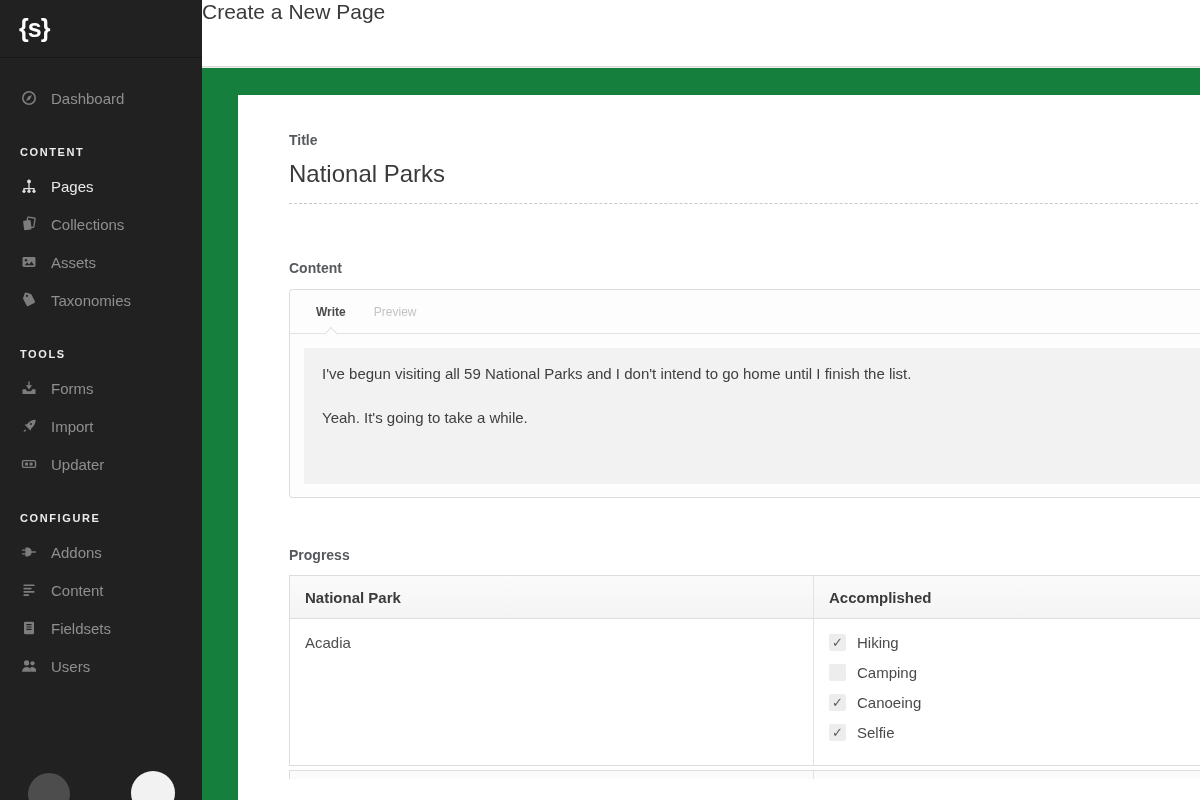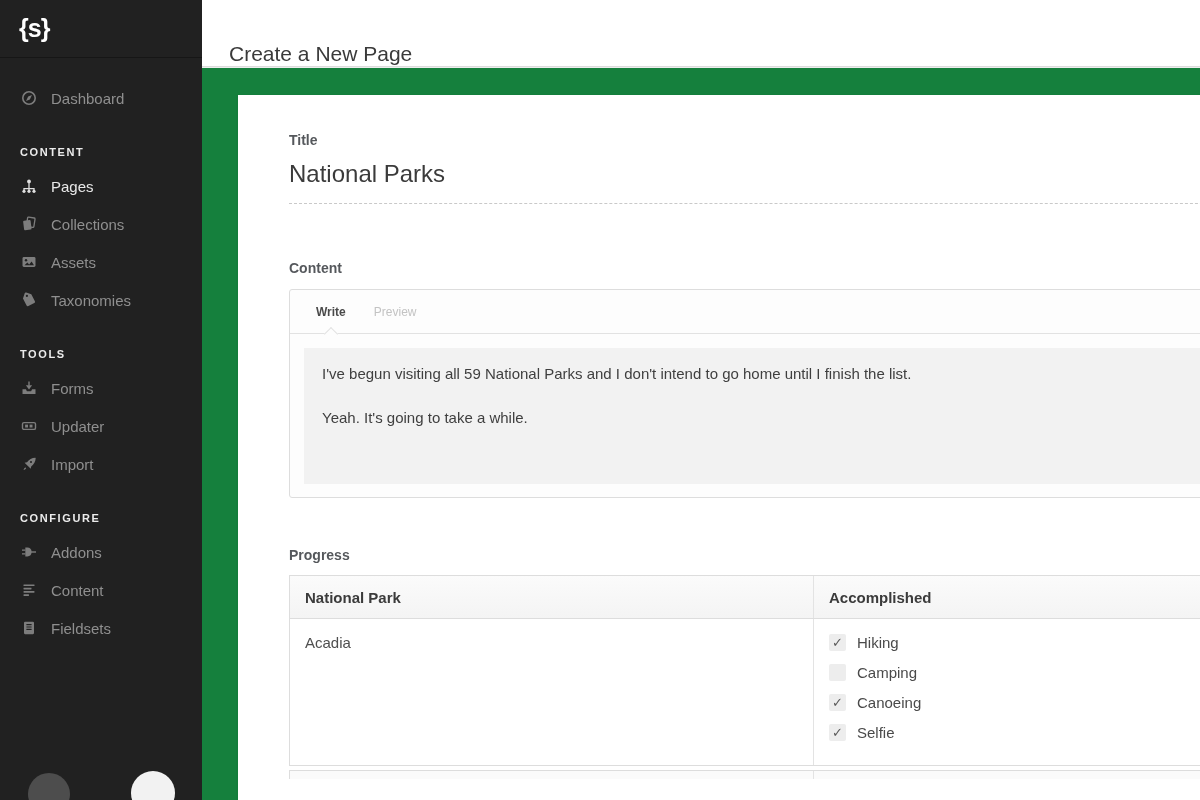--- a/index.html
+++ b/index.html
@@ -24,21 +24,21 @@
   .ico svg { width:16px; height:16px; display:block; }
   .sidebar-bottom { position:absolute; bottom:-22px; left:0; width:202px; height:64px; }
   .circle-avatar { position:absolute; left:28px; top:15px; width:42px; height:42px;
     border-radius:50%; background:#4d4d4d; cursor:pointer; }
   .circle-help { position:absolute; left:131px; top:13px; width:44px; height:44px;
     border-radius:50%; background:#f2f2f2; cursor:pointer; }
 
   
   .main { position:absolute; left:202px; top:0; width:998px; height:800px; }
   .topbar { height:67px; background:#fff; border-bottom:1px solid #dcdcdc;
-    display:flex; align-items:flex-end; padding-left:27px; }
+    display:flex; align-items:flex-start; }
   .page-title { font-size:21px; color:#3a3a3a; font-weight:normal; }
   .content-area { position:absolute; top:68px; left:0; right:0; bottom:0;
     background:#15803d; overflow:hidden; }
   .card { position:absolute; left:36px; top:27px; width:1010px; height:760px;
     background:#fff; box-shadow:0 1px 3px rgba(0,0,0,.07); padding:37px 0 0 51px; }
 
   .field-label { font-size:14px; font-weight:bold; color:#55585c; }
 
   
   .title-value { font-size:24px; color:#3b3b3b; padding:12px 0 15px 0;
@@ -152,37 +152,37 @@
         <svg viewBox="0 0 16 16" fill="currentColor">
             <path d="M7.3 1.5h1.4v4.2h-1.4z"></path>
             <path d="M4.9 5.2h6.2L8 9.6z"></path>
             <path d="M1.5 9.3h3.4l1 2h4.2l1-2h3.4v4.7h-13z"></path>
           </svg>
       </span>
       <span>Forms</span>
     </div>
     <div class="nav-item">
       <span class="ico">
+        <svg viewBox="0 0 16 16" fill="currentColor">
+            <path d="M14.3 1.7c-3.3.1-6.5 1.8-8.3 4.5l-2.4.5 2 2 2.1 2.1 2 2 .5-2.4c2.7-1.8 4.4-5 4.5-8.3z"></path>
+            <circle cx="10" cy="6" r="1" fill="#212121"></circle>
+            <path d="M4.6 11.4c-.9.2-1.8 1.2-2.1 2.6 1.4-.3 2.4-1.2 2.6-2.1z"></path>
+          </svg>
+      </span>
+      <span>Import</span>
+    </div>
+    <div class="nav-item">
+      <span class="ico">
         <svg viewBox="0 0 16 16">
             <rect x="1.5" y="4.6" width="13" height="6.8" rx="1.5" fill="none" stroke="currentColor" stroke-width="1.4"></rect>
             <rect x="4.1" y="6.6" width="2.9" height="2.9" fill="currentColor"></rect>
             <rect x="8.6" y="6.6" width="2.9" height="2.9" fill="currentColor"></rect>
           </svg>
       </span>
       <span>Updater</span>
-    </div>
-    <div class="nav-item">
-      <span class="ico">
-        <svg viewBox="0 0 16 16" fill="currentColor">
-            <path d="M14.3 1.7c-3.3.1-6.5 1.8-8.3 4.5l-2.4.5 2 2 2.1 2.1 2 2 .5-2.4c2.7-1.8 4.4-5 4.5-8.3z"></path>
-            <circle cx="10" cy="6" r="1" fill="#212121"></circle>
-            <path d="M4.6 11.4c-.9.2-1.8 1.2-2.1 2.6 1.4-.3 2.4-1.2 2.6-2.1z"></path>
-          </svg>
-      </span>
-      <span>Import</span>
     </div>
 
     <div class="nav-header">CONFIGURE</div>
 
     <div class="nav-item">
       <span class="ico">
         <svg viewBox="0 0 16 16" fill="currentColor">
             <path d="M1 5.4h3.4v1.3H1zM1 9.2h3.4v1.3H1z"></path>
             <path d="M4.3 3.6h2.1c2.6 0 4.2 1.8 4.2 4.4s-1.6 4.4-4.2 4.4H4.3z"></path>
             <path d="M10 7.3h5v1.4h-5z"></path>
@@ -202,20 +202,31 @@
       <span>Content</span>
     </div>
     <div class="nav-item">
       <span class="ico">
         <svg viewBox="0 0 16 16">
             <rect x="3" y="1.8" width="10" height="12.4" rx="1.1" fill="currentColor"></rect>
             <path d="M5.4 4.6h5.2M5.4 7h5.2M5.4 9.4h5.2" stroke="#212121" stroke-width="1.1" fill="none"></path>
           </svg>
       </span>
       <span>Fieldsets</span>
+    </div>
+    <div class="nav-item">
+      <span class="ico">
+        <svg viewBox="0 0 16 16" fill="currentColor">
+            <circle cx="5.6" cy="4.9" r="2.6"></circle>
+            <path d="M1 13.7a4.6 4.6 0 019.2 0z"></path>
+            <circle cx="11.5" cy="5.3" r="2.1"></circle>
+            <path d="M10.4 13.7c-.2-1.3-.8-2.5-1.7-3.4a3.7 3.7 0 016.3 3.4z"></path>
+          </svg>
+      </span>
+      <span>Users</span>
     </div>
   </div>
 
   <div class="sidebar-bottom">
     <div class="circle-avatar"></div>
     <div class="circle-help"></div>
   </div>
 </div>
 
 <div class="main">

